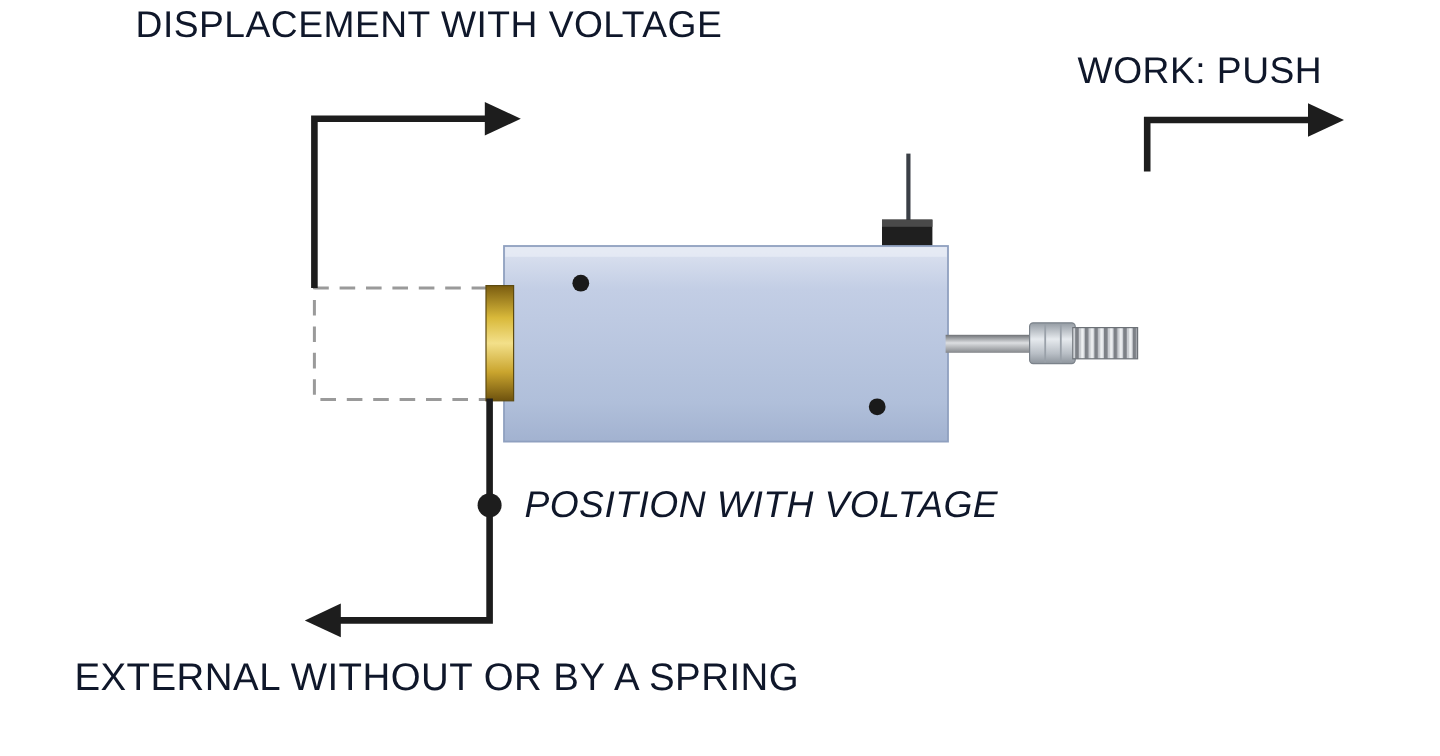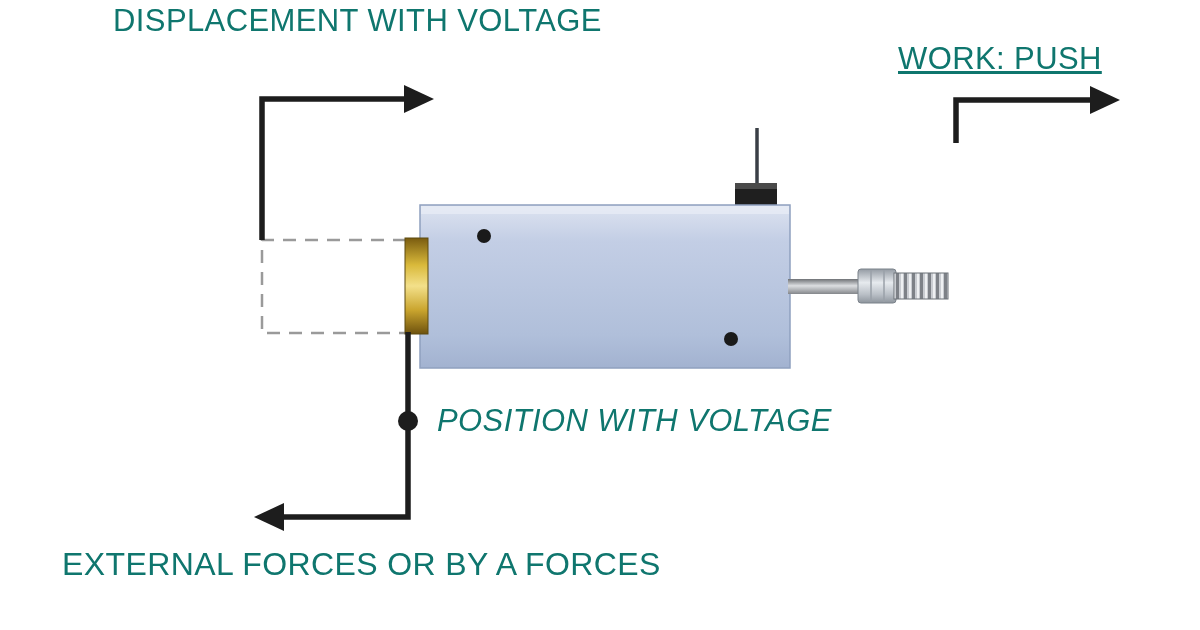--- a/index.html
+++ b/index.html
@@ -9,21 +9,21 @@
     width: 1200px; height: 630px;
     background: #ffffff;
     font-family: "Liberation Sans", sans-serif;
     position: relative;
     overflow: hidden;
   }
   .canvas { position: absolute; inset: 0; }
   .gfx { position: absolute; left: 0; top: 0; }
   .label {
     position: absolute;
-    color: #0f766e;
+    color: #0f172a;
     font-size: 31px;
     line-height: 38px;
     letter-spacing: 0.4px;
     white-space: nowrap;
   }
   .label-bottom {
     font-size: 32px;
     line-height: 43px;
   }
   .label span { display: block; }
@@ -116,21 +116,21 @@
       <polyline points="408,332 408,517 282,517" fill="none" stroke="#1d1d1d" stroke-width="5.5"></polyline>
       <polygon points="284,503 254,517 284,531" fill="#1d1d1d"></polygon>
       <circle cx="408" cy="421" r="10" fill="#1d1d1d"></circle>
     </g>
   </svg>
 
   <div class="label" style="left:113px; top:2px;">
     <span>DISPLACEMENT WITH VOLTAGE</span>
   </div>
 
-  <div class="label" style="left:898px; top:40px;text-decoration:underline;">WORK: PUSH</div>
+  <div class="label" style="left:898px; top:40px;">WORK: PUSH</div>
 
   <div class="label" style="left:437px; top:402px;font-style:italic;">POSITION WITH VOLTAGE</div>
 
   <div class="label label-bottom" style="left:62px; top:543px;">
-    <span>EXTERNAL FORCES OR BY A FORCES</span>
+    <span>EXTERNAL WITHOUT OR BY A SPRING</span>
   </div>
 
 </div>
 
 </body></html>

